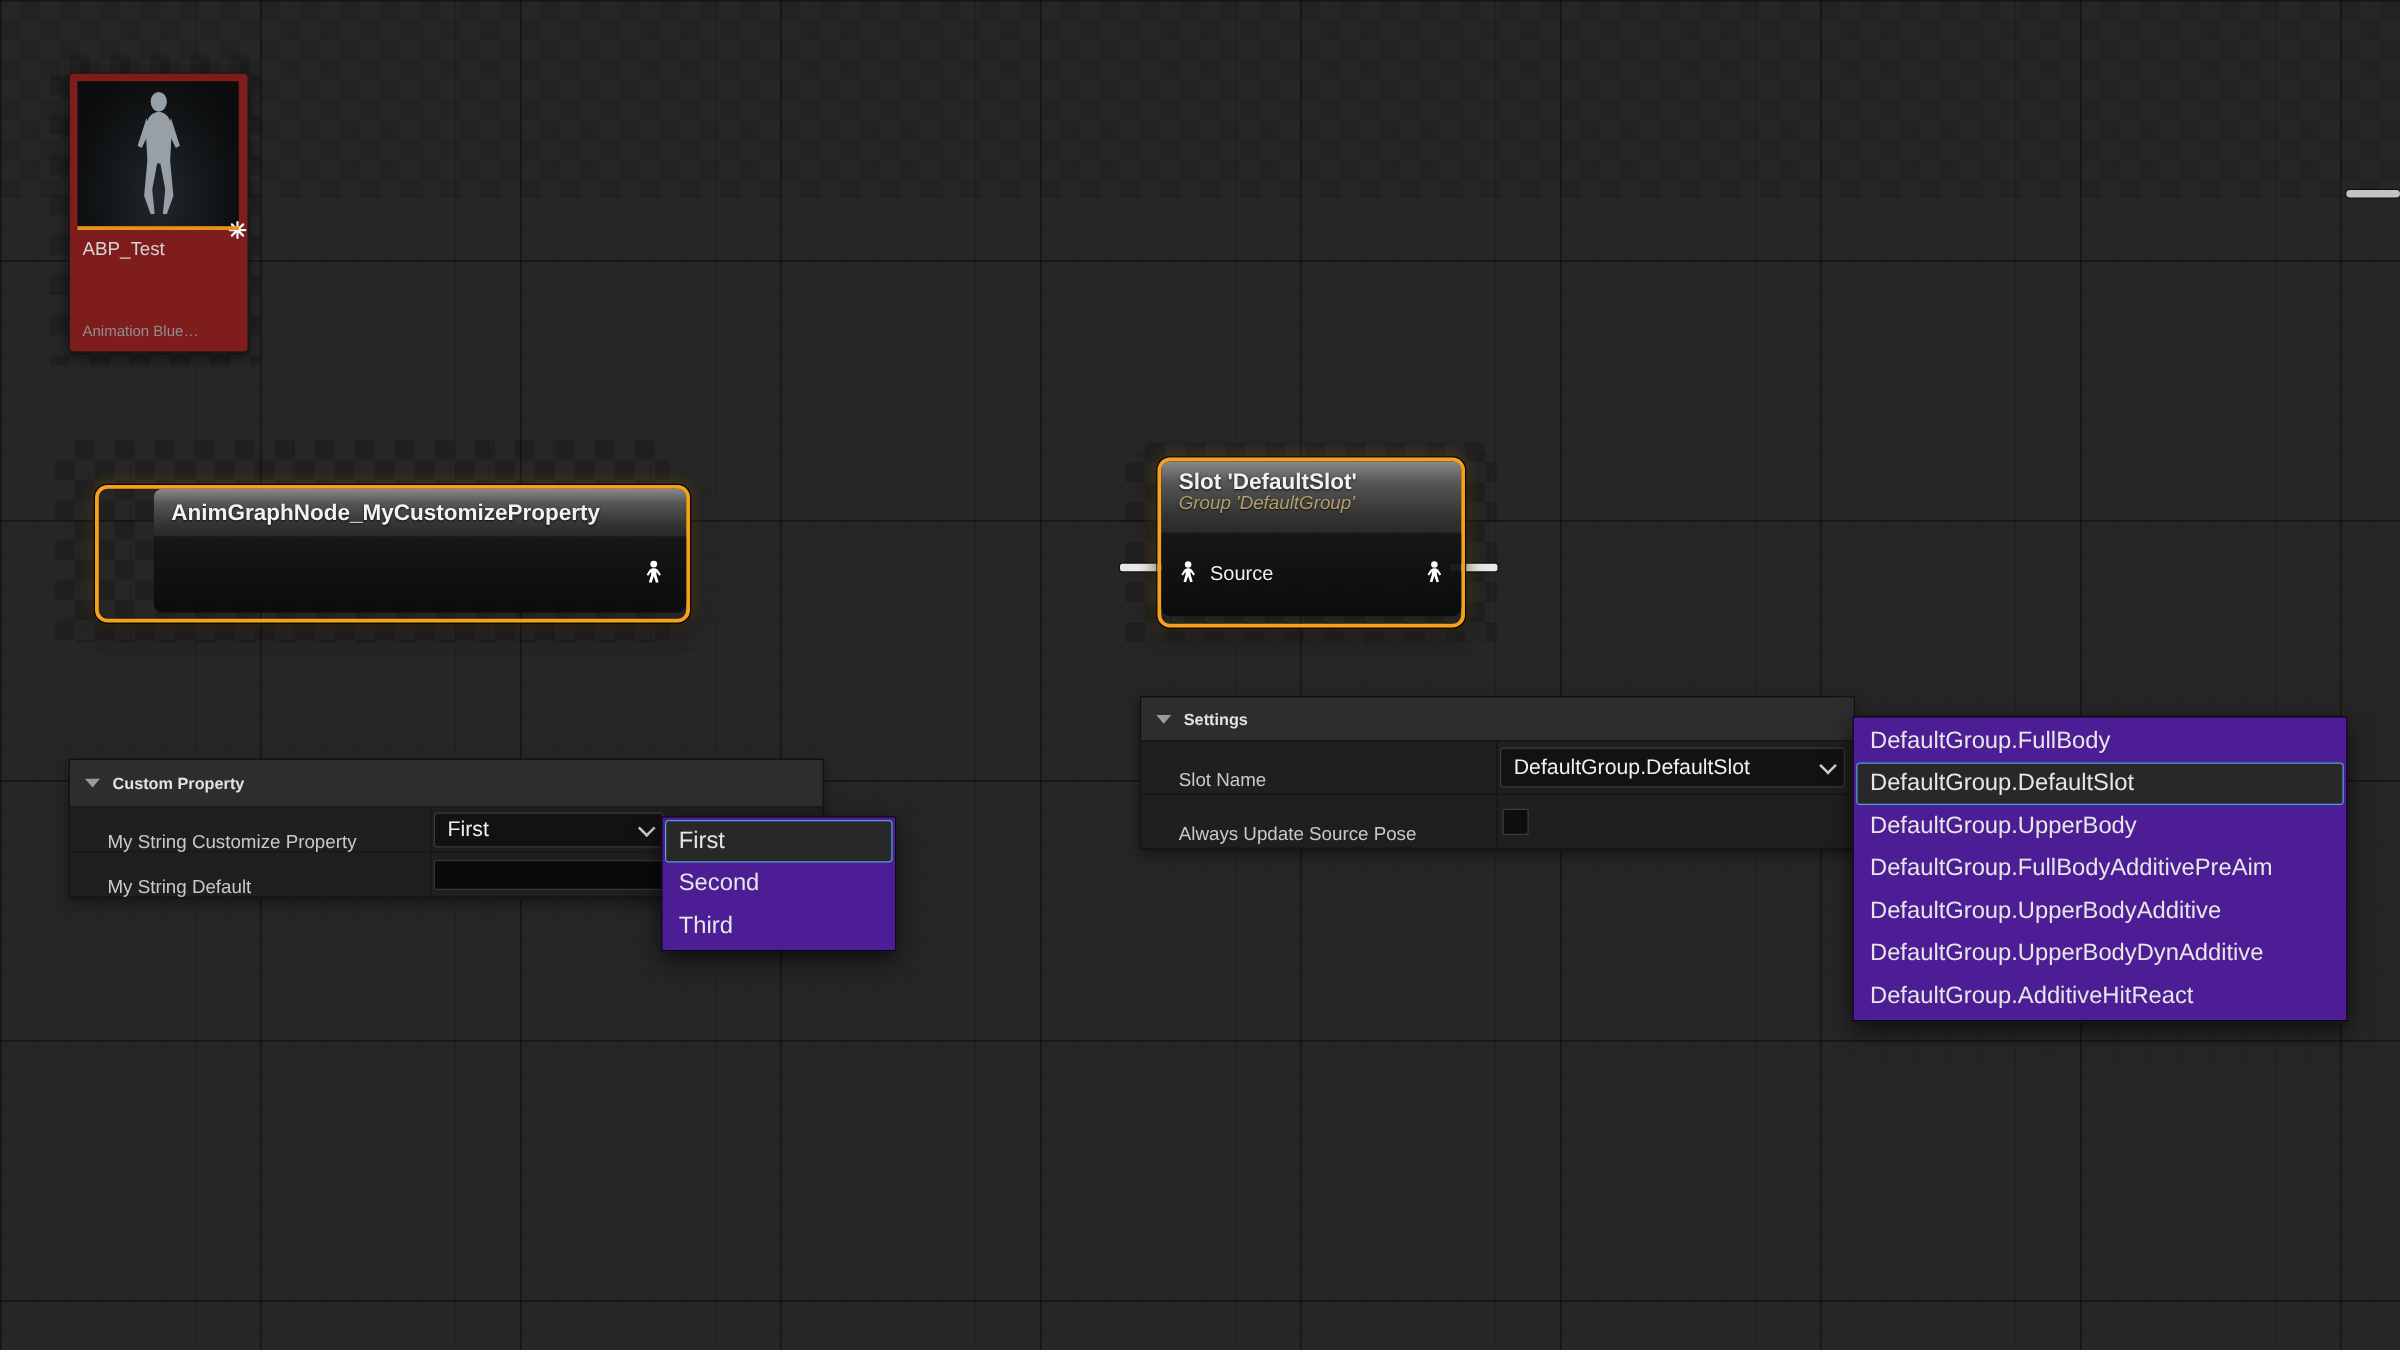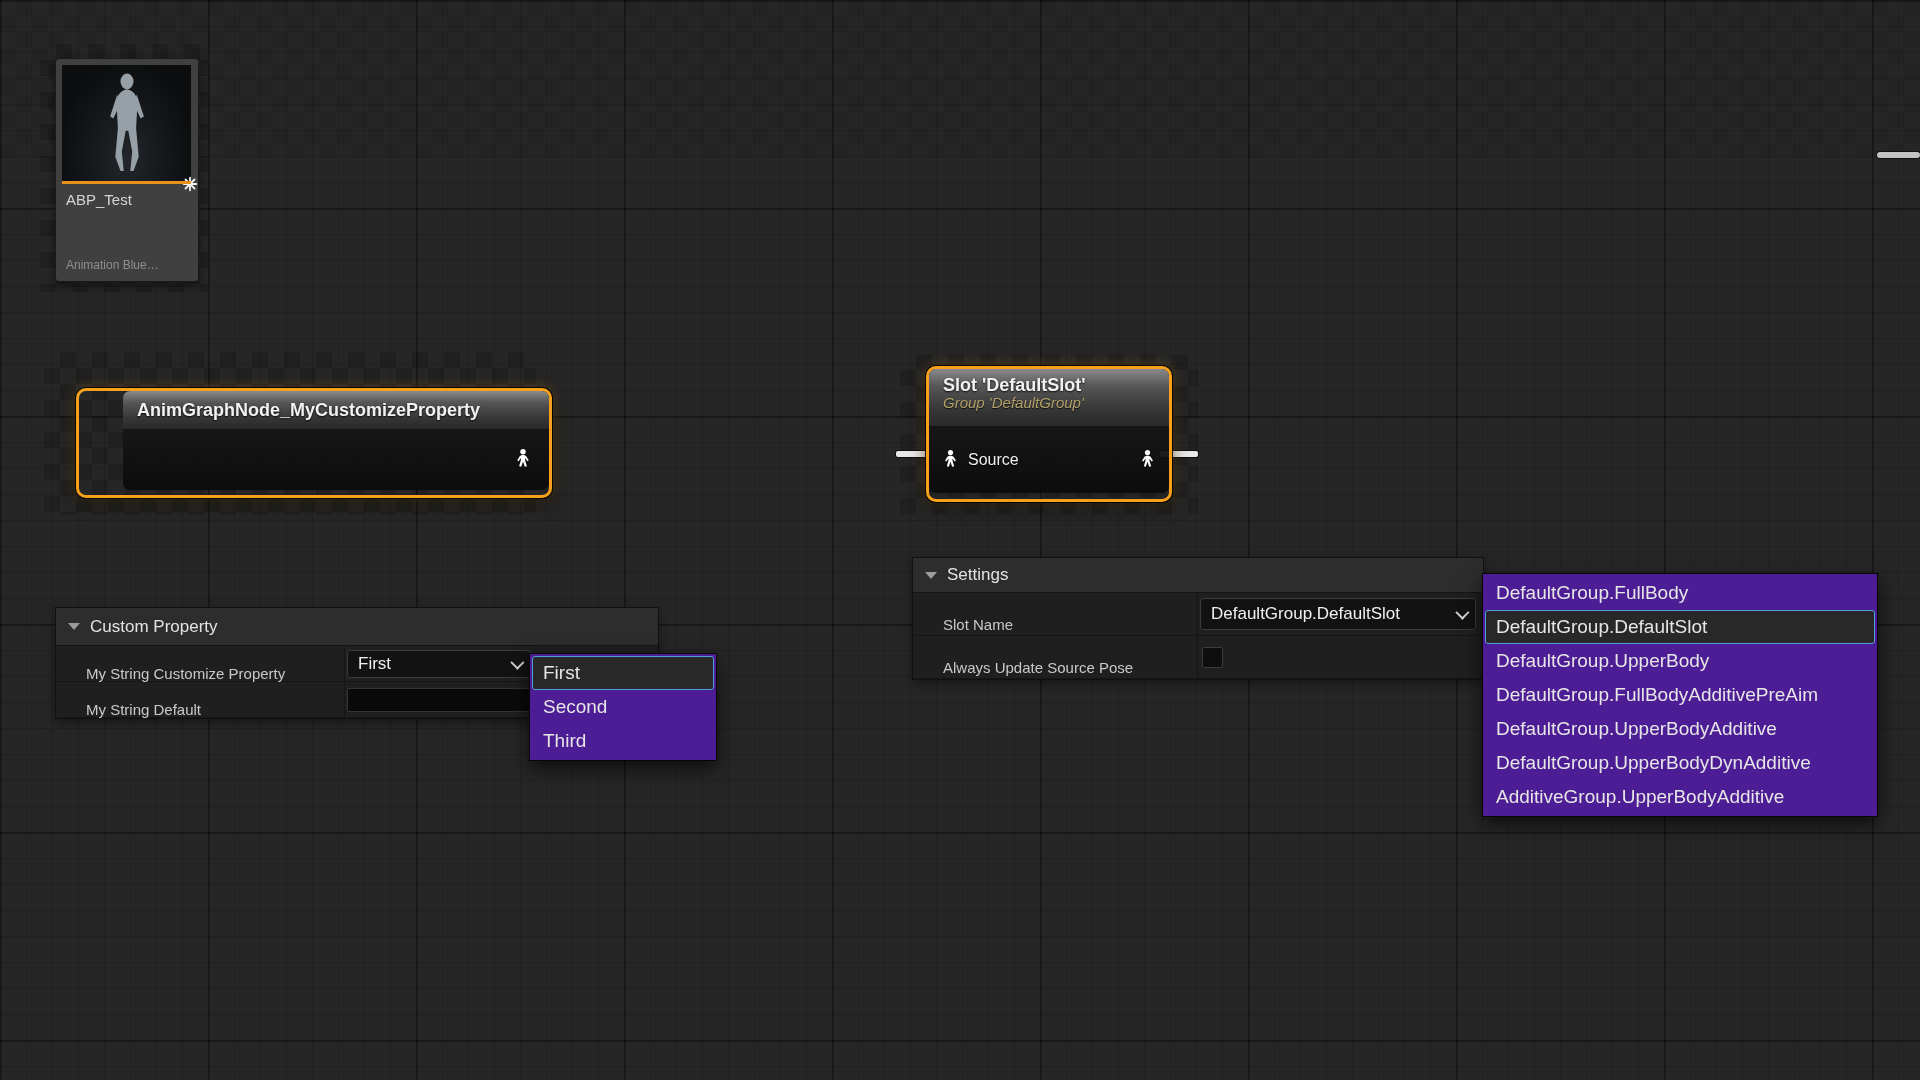--- a/index.html
+++ b/index.html
@@ -14,21 +14,21 @@
       linear-gradient(to bottom, rgba(0,0,0,0.13) 1px, transparent 1px);
     background-size:208px 208px,208px 208px,26px 26px,26px 26px;}
 
   .checker{position:absolute;z-index:1;pointer-events:none;
     background-image:conic-gradient(rgba(0,0,0,0.16) 25%, transparent 0 50%, rgba(0,0,0,0.16) 0 75%, transparent 0);
     background-size:32px 32px;}
   .checker.faint{background-image:conic-gradient(rgba(0,0,0,0.09) 25%, transparent 0 50%, rgba(0,0,0,0.09) 0 75%, transparent 0);}
 
   
   .asset-card{position:absolute;left:55px;top:58px;width:142px;height:222px;z-index:3;
-    background:#404040;border:1px solid #1a1a1a;border-radius:4px;
+    background:#7f1d1d;border:1px solid #1a1a1a;border-radius:4px;
     box-shadow:0 4px 10px rgba(0,0,0,0.45);}
   .asset-thumb{position:absolute;left:6px;top:6px;width:129px;height:116px;
     background:radial-gradient(ellipse at 50% 80%, #22262a 0%, #0b0d0e 75%);overflow:visible;}
   .asset-accent{position:absolute;left:6px;top:122px;width:129px;height:3px;background:#e8921c;}
   .asset-name{position:absolute;left:10px;top:132px;font-size:15px;color:#d4d4d4;}
   .asset-type{position:absolute;left:10px;bottom:9px;font-size:12px;color:#8f8f8f;}
   .mannequin{position:absolute;left:50%;top:6px;transform:translateX(-50%);}
   .dirty-icon{position:absolute;right:-8px;bottom:-12px;}
 
   
@@ -58,21 +58,21 @@
     box-shadow:0 0 0 1px rgba(0,0,0,0.55);}
   .wire.slot-in{left:896px;top:451px;width:34px;}
   .wire.slot-out{left:1160px;top:451px;width:38px;}
   .wire.top-right{left:1877px;top:152px;width:43px;height:6px;background:#c3c3c3;border-radius:3px;}
 
   
   .panel{position:absolute;z-index:3;background:#1f1f1f;border:1px solid #111;
     box-shadow:0 4px 10px rgba(0,0,0,0.4);}
   .panel-header{background:#2d2d2d;display:flex;align-items:center;padding:0 12px;
     border-bottom:1px solid #141414;}
-  .panel-header .hlabel{font-size:17px;font-weight:400;color:#e2e2e2;}
+  .panel-header .hlabel{font-size:13px;font-weight:700;color:#e2e2e2;}
   .tri{width:0;height:0;border-left:6px solid transparent;border-right:6px solid transparent;
     border-top:7px solid #9b9b9b;margin-right:10px;}
   .prow{display:flex;border-bottom:1px solid #161616;background:#1f1f1f;}
   .plabel{font-size:15px;color:#c9c9c9;padding-left:30px;display:flex;align-items:center;margin-top:20px;}
   .pvalue{border-left:1px solid #151515;flex:1;display:flex;align-items:center;}
 
   .custom-panel{left:55px;top:607px;width:602px;}
   .custom-panel .panel-header{height:37px;}
   .custom-panel .prow{height:35px;}
   .custom-panel .plabel{width:258px;flex:0 0 258px;}
@@ -234,16 +234,16 @@
     </div>
   </div>
 
   <div class="menu slot-menu">
     <div class="menu-item">DefaultGroup.FullBody</div>
     <div class="menu-item selected">DefaultGroup.DefaultSlot</div>
     <div class="menu-item">DefaultGroup.UpperBody</div>
     <div class="menu-item">DefaultGroup.FullBodyAdditivePreAim</div>
     <div class="menu-item">DefaultGroup.UpperBodyAdditive</div>
     <div class="menu-item">DefaultGroup.UpperBodyDynAdditive</div>
-    <div class="menu-item">AdditiveGroup.UpperBodyAdditive</div>
+    <div class="menu-item">DefaultGroup.AdditiveHitReact</div>
   </div>
 
 </div>
 
 </body></html>

